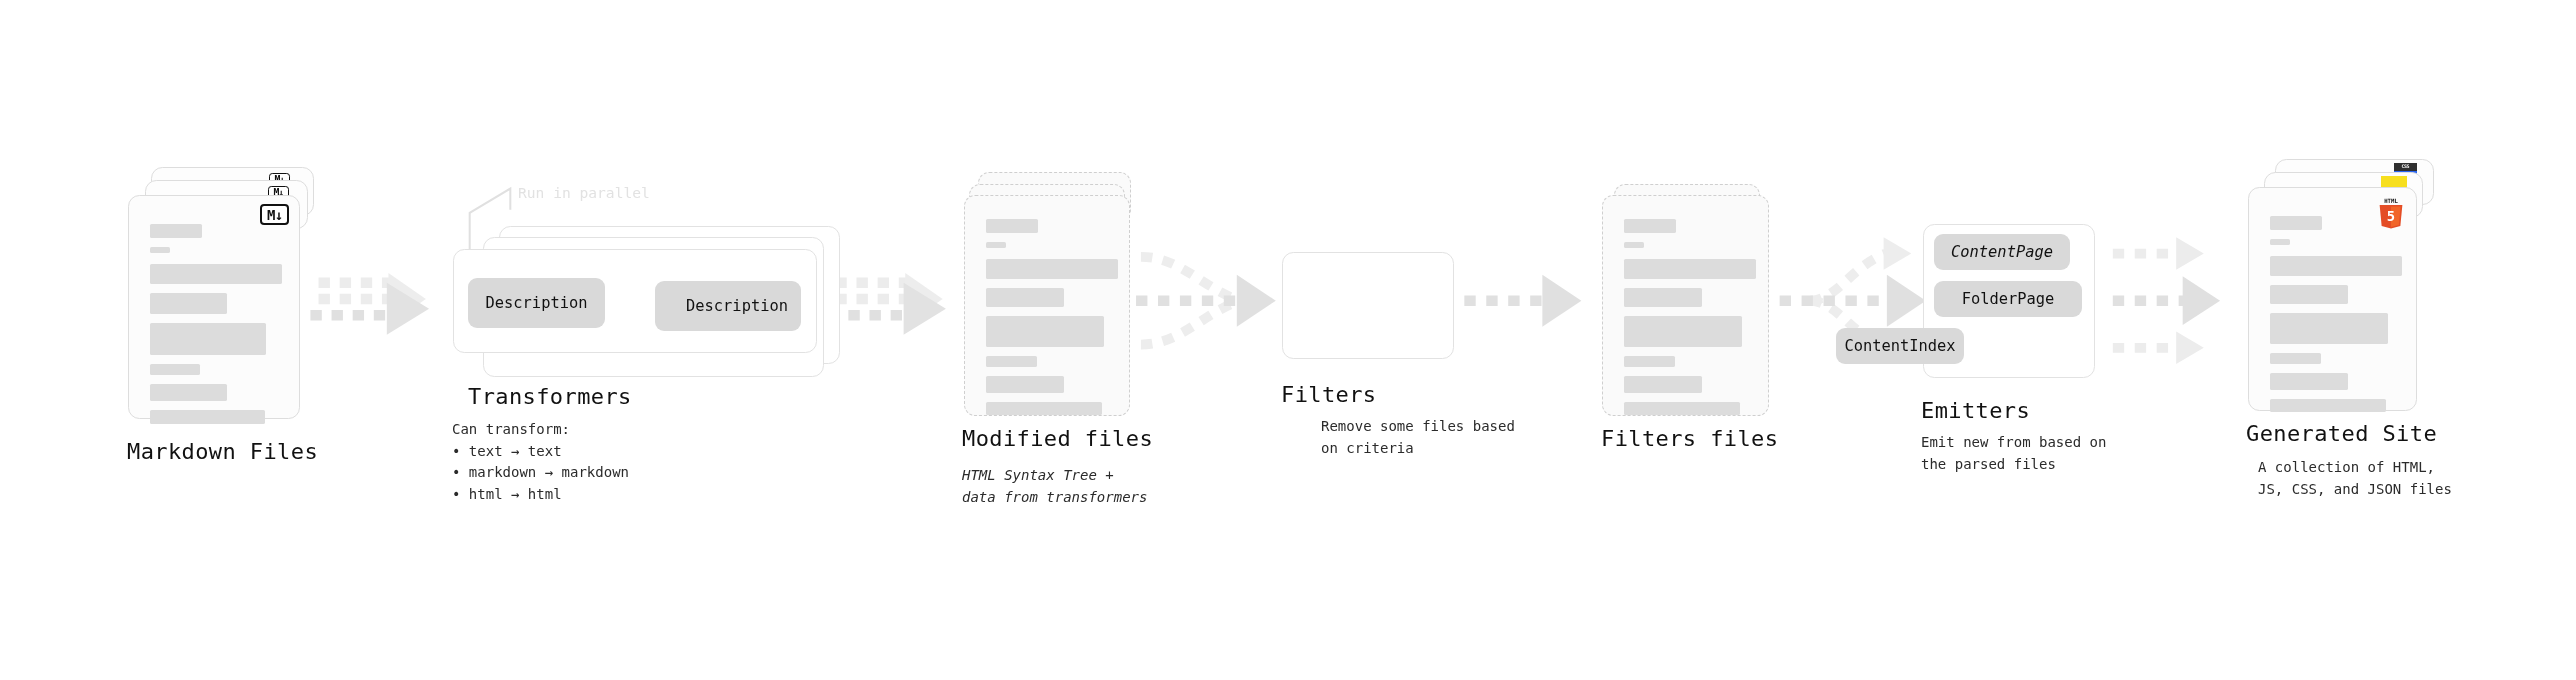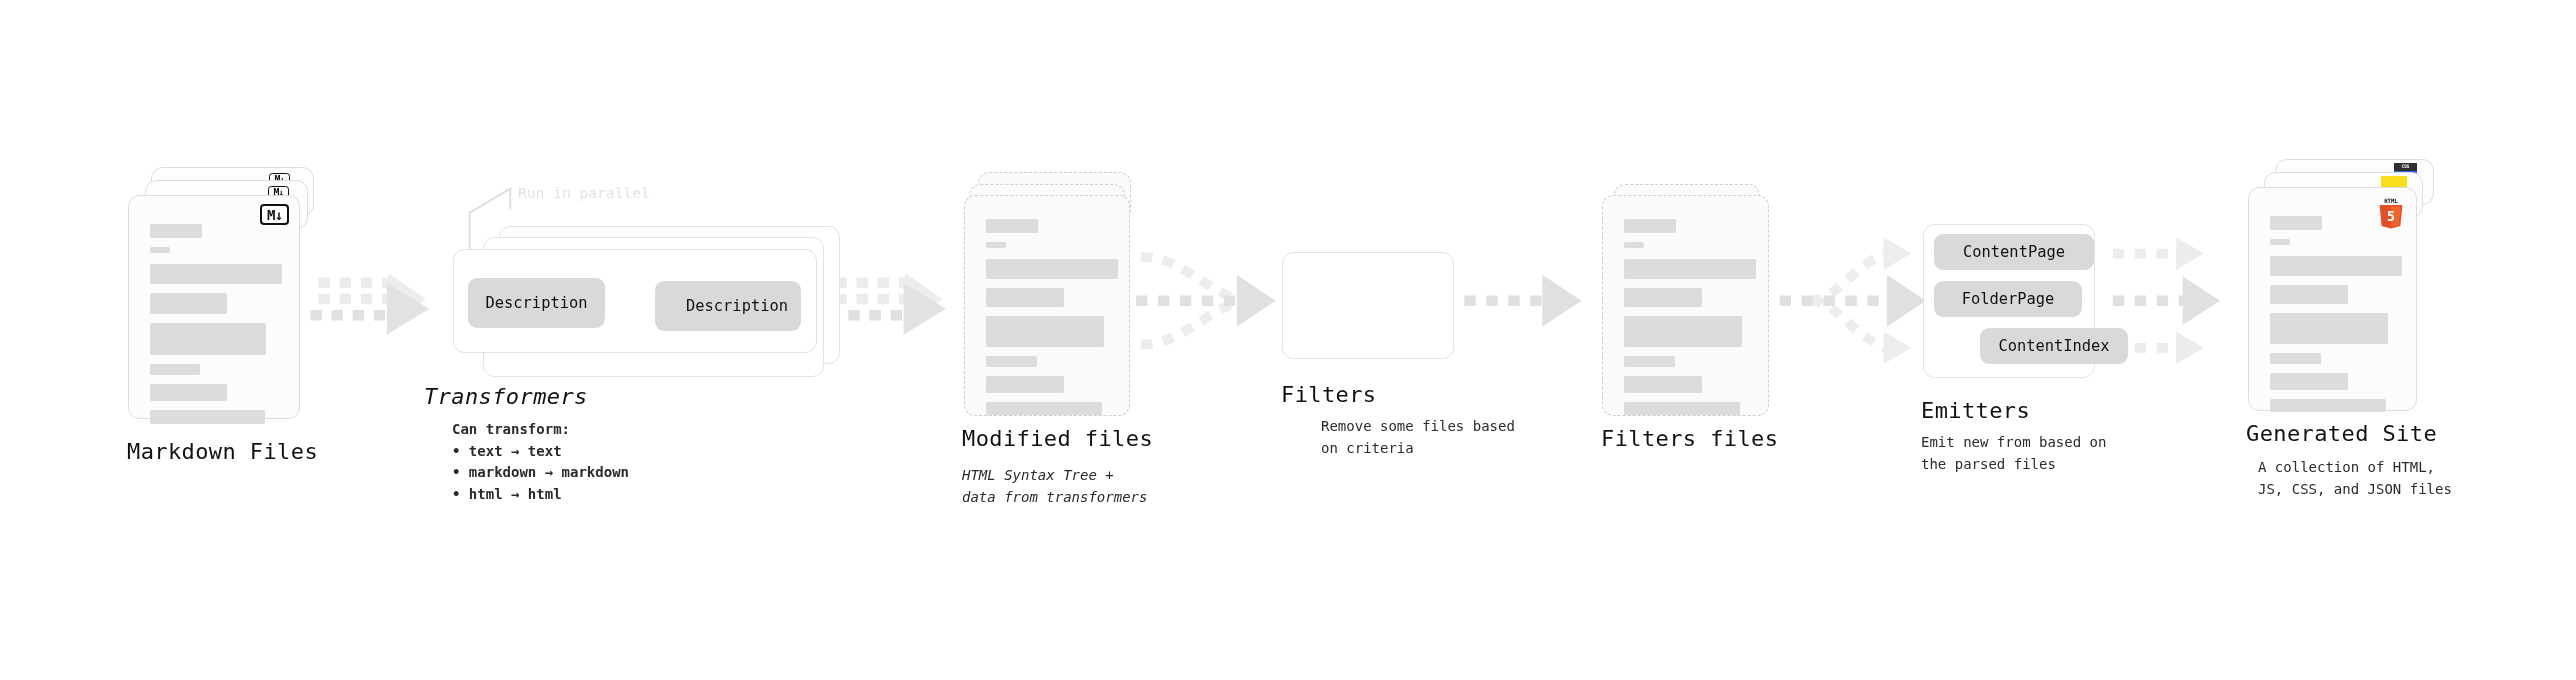--- a/index.html
+++ b/index.html
@@ -209,22 +209,22 @@
   </div>
   <div class="panel" style="left:483px; top:237px; width:341px; height:140px;">
     <div class="pill faded" style="left:39px; top:26px; width:122px; height:54px;"></div>
     <div class="pill faded" style="left:192px; top:26px; width:130px; height:54px;"></div>
   </div>
   <div class="panel" style="left:453px; top:249px; width:364px; height:104px;">
   </div>
   <div class="pill" style="left:468px; top:278px; width:137px; height:50px;">Description</div>
   <div class="pill" style="left:655px; top:281px; width:146px; height:50px;padding-left:18px;">Description</div>
 
-  <div class="stage-title" style="left:424px; top:384px;font-style:italic;">Transformers</div>
-  <div class="stage-desc" style="left:452px; top:419px;font-weight:bold;">Can transform:
+  <div class="stage-title" style="left:468px; top:384px;">Transformers</div>
+  <div class="stage-desc" style="left:452px; top:419px;">Can transform:
  • text → text
  • markdown → markdown
  • html → html</div>
 
   <div class="doc dashed" style="left:978px; top:172px; width:153px; height:49px;"></div>
   <div class="doc dashed" style="left:969px; top:184px; width:156px; height:49px;"></div>
   <div class="doc dashed" style="left:964px; top:195px; width:166px; height:221px;">
     <div class="bars" style="top:23px;">
       <div class="bar" style="width:52px;  height:14px;"></div>
       <div class="bar" style="width:19.5px;  height:5.7px;  margin-bottom:11.4px;"></div>
@@ -254,23 +254,23 @@
       <div class="bar" style="width:78px;  height:19.5px;"></div>
       <div class="bar" style="width:118px; height:31px;"></div>
       <div class="bar" style="width:51px;  height:10.6px;"></div>
       <div class="bar" style="width:78px;  height:17px;"></div>
       <div class="bar" style="width:116px; height:13px;"></div>
     </div>
   </div>
   <div class="stage-title" style="left:1601px; top:426px;">Filters files</div>
 
   <div class="panel" style="left:1923px; top:224px; width:172px; height:154px;"></div>
-  <div class="pill" style="left:1934px; top:234px; width:160px; height:36px;">ContentPage</div>
+  <div class="pill" style="left:1934px; top:234px; width:136px; height:36px;font-style:italic;">ContentPage</div>
   <div class="pill" style="left:1934px; top:281px; width:148px; height:36px;">FolderPage</div>
-  <div class="pill" style="left:1980px; top:328px; width:148px; height:36px;">ContentIndex</div>
+  <div class="pill" style="left:1836px; top:328px; width:128px; height:36px;">ContentIndex</div>
   <div class="stage-title" style="left:1921px; top:398px;">Emitters</div>
   <div class="stage-desc" style="left:1921px; top:432px;">Emit new from based on
 the parsed files</div>
 
   <div class="doc ghost" style="left:2275px; top:159px; width:159px; height:46px;">
     <div class="css-badge">
       <div class="tile">CSS</div>
       <div class="underline"></div>
     </div>
   </div>

